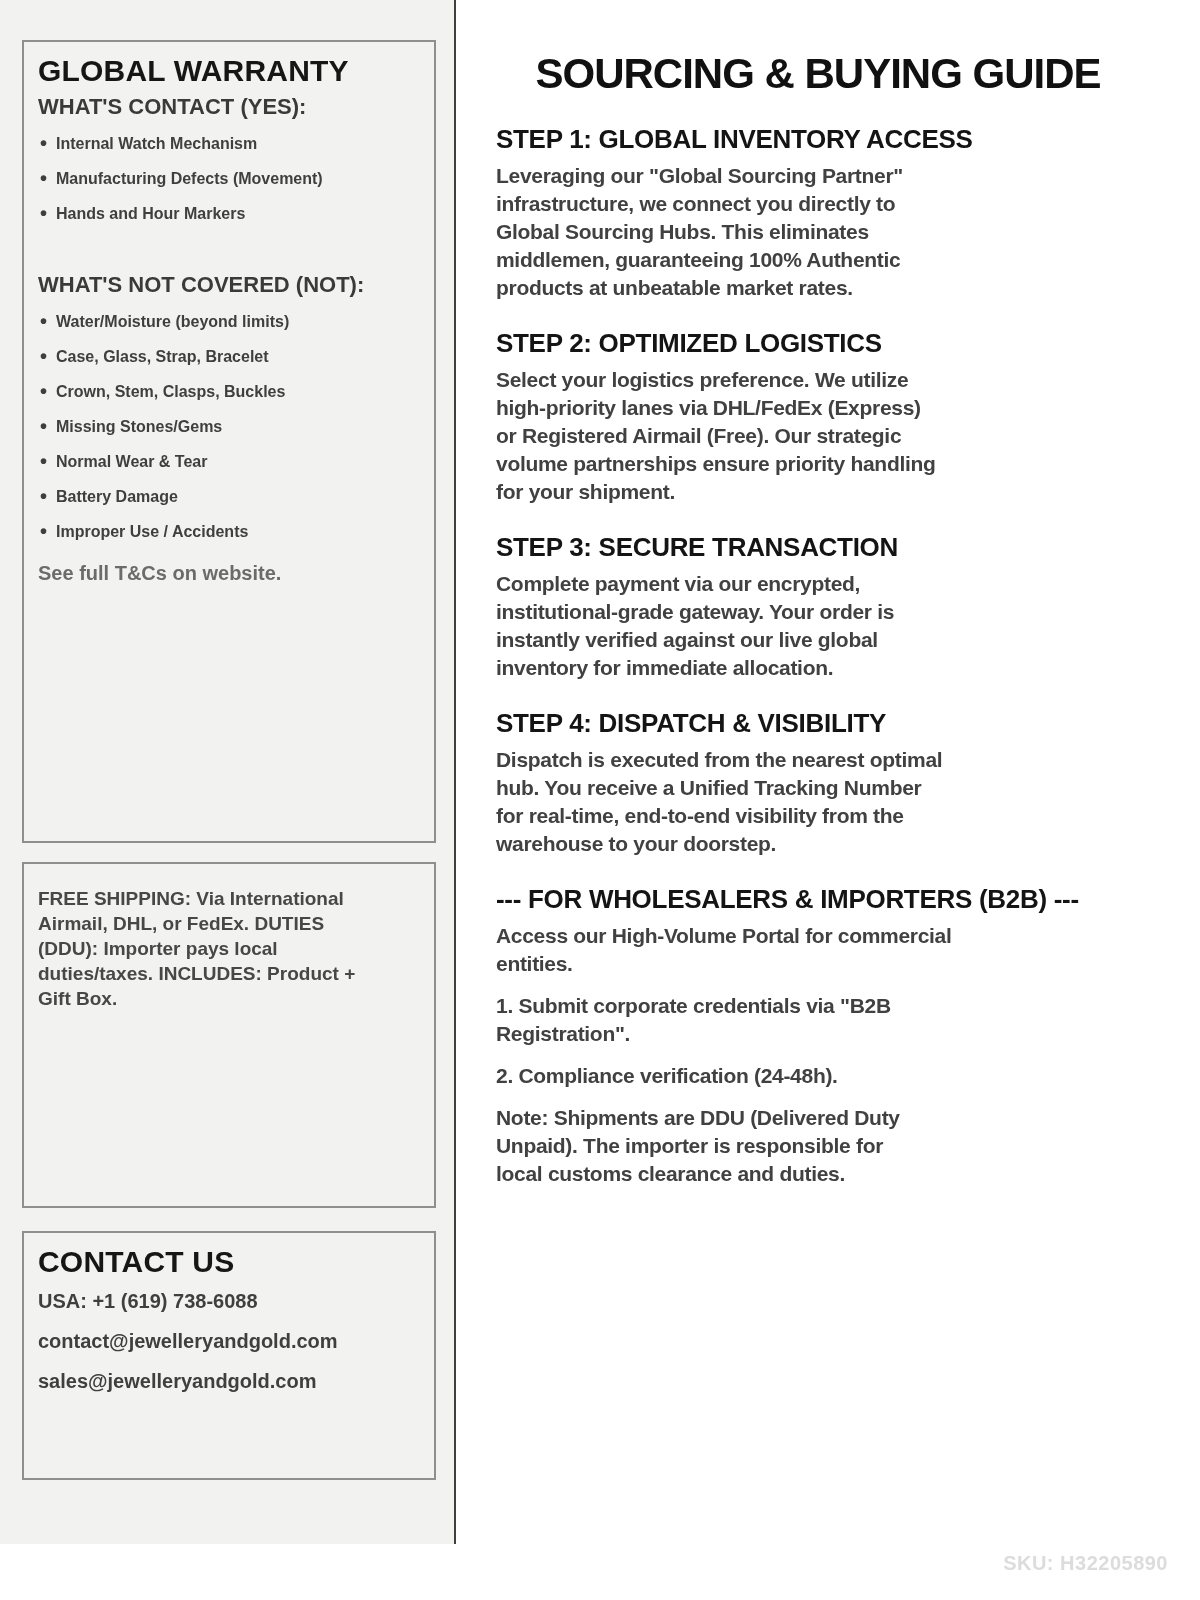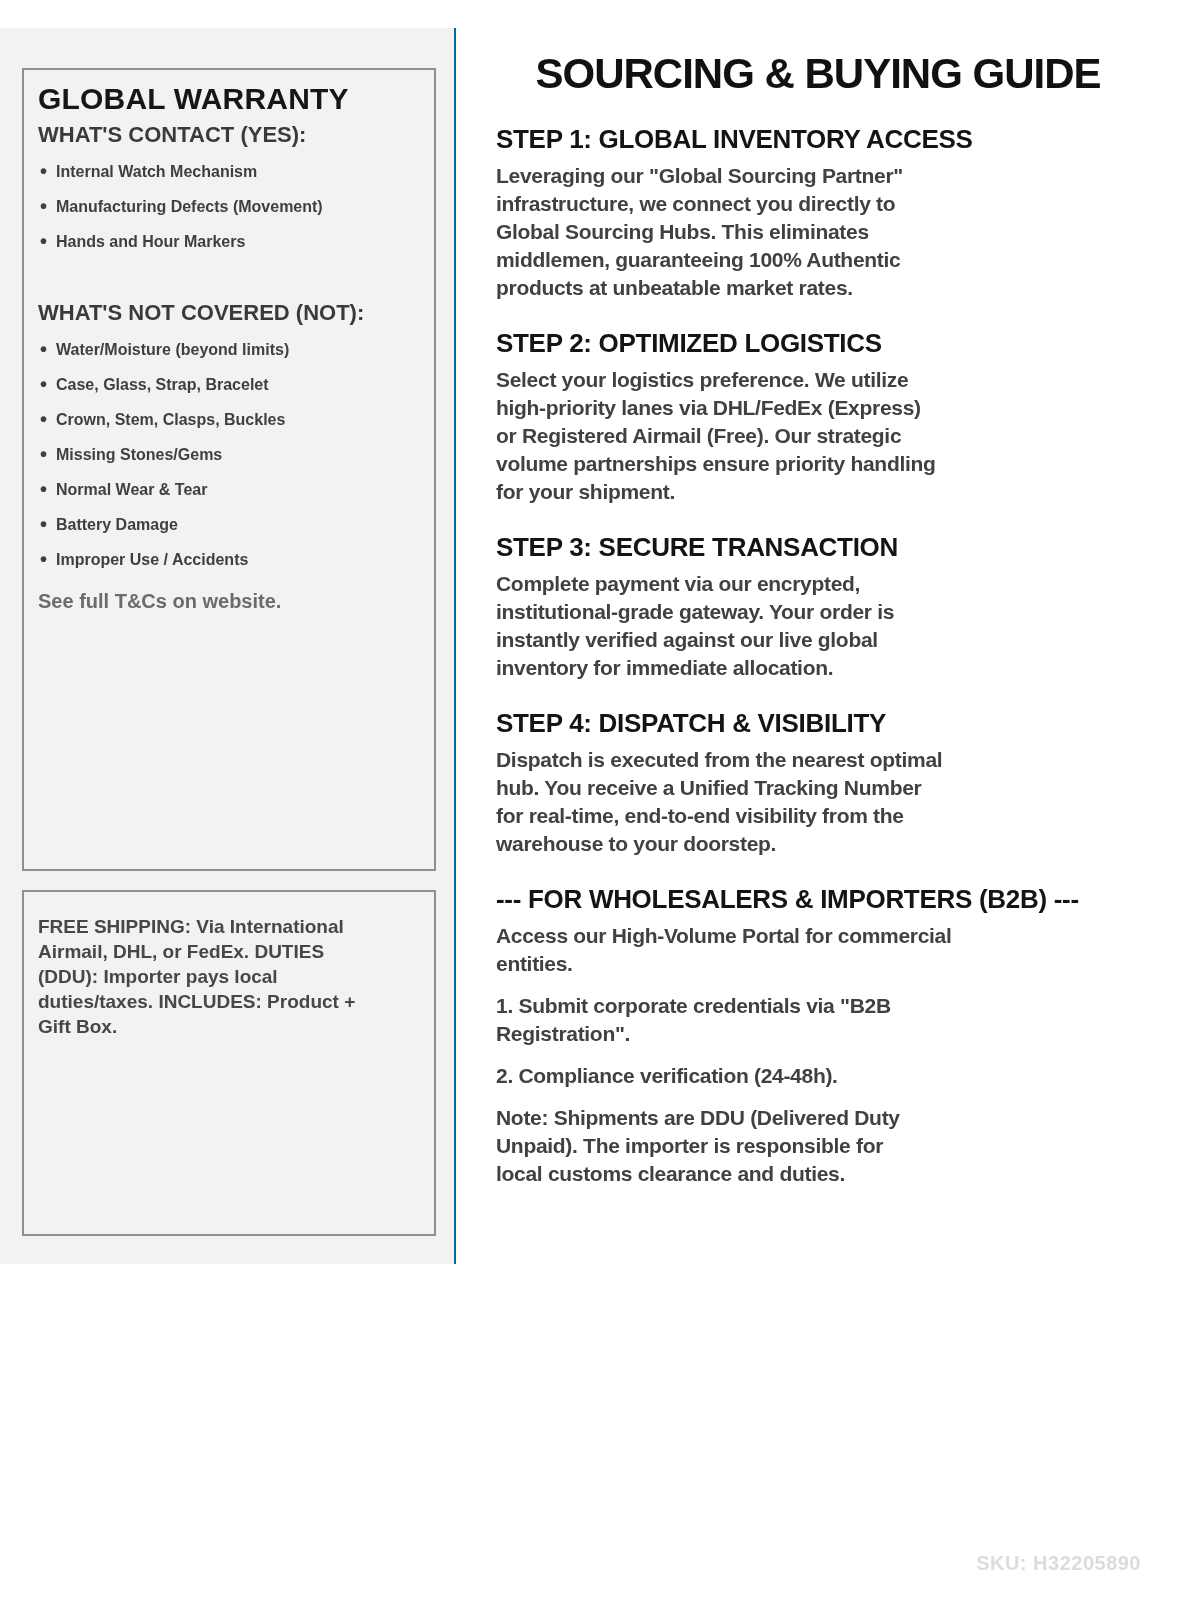--- a/index.html
+++ b/index.html
@@ -6,25 +6,24 @@
   body {
     width: 1200px; height: 1600px;
     background: #ffffff;
     font-family: "Liberation Sans", "DejaVu Sans", sans-serif;
     overflow: hidden;
   }
   .page { display: flex; width: 1200px; height: 1600px; }
 
   
   .sidebar {
-    width: 456px; min-width: 456px; height: 1236px;
+    width: 456px; min-width: 456px; height: 1544px;
     background: #f2f2f0;
-    border-right: 2px solid #0369a1;
+    border-right: 2px solid #404040;
     box-sizing: border-box;
-    margin-top: 28px;
   }
   .panel {
     box-sizing: border-box;
     margin-left: 22px;
     width: 414px;
     border: 2px solid #8f8f8f;
     padding: 12px 14px 0 14px;
     background: transparent;
   }
   .panel-warranty { margin-top: 40px; height: 803px; }
@@ -93,21 +92,21 @@
     line-height: 30px;
   }
   .section p {
     margin: 0 0 14px 0;
     font-size: 21px; font-weight: bold; color: #414141;
     line-height: 28px;
     white-space: pre-line;
   }
   .sku {
     position: absolute;
-    right: 59px; top: 1552px;
+    right: 32px; top: 1552px;
     font-size: 20px; font-weight: bold;
     color: #dcdcdc;
     letter-spacing: 0.5px;
   }
 </style>
 </head>
 <body>
 
 <div class="page">
 
@@ -135,20 +134,26 @@
     </section>
 
     <section class="panel panel-terms">
       <p class="terms-body">FREE SHIPPING: Via International
 Airmail, DHL, or FedEx.  DUTIES
 (DDU): Importer pays local
 duties/taxes.  INCLUDES: Product +
 Gift Box.</p>
     </section>
 
+    <section class="panel panel-contact">
+      <h2>CONTACT US</h2>
+      <p class="contact-line first">USA: +1 (619) 738-6088</p>
+      <p class="contact-line">contact@jewelleryandgold.com</p>
+      <p class="contact-line">sales@jewelleryandgold.com</p>
+    </section>
 
   </aside>
 
   <main class="main">
     <h1>SOURCING &amp; BUYING GUIDE</h1>
 
     <section class="section">
       <h2>STEP 1: GLOBAL INVENTORY ACCESS</h2>
       <p>Leveraging our "Global Sourcing Partner"
 infrastructure, we connect you directly to

